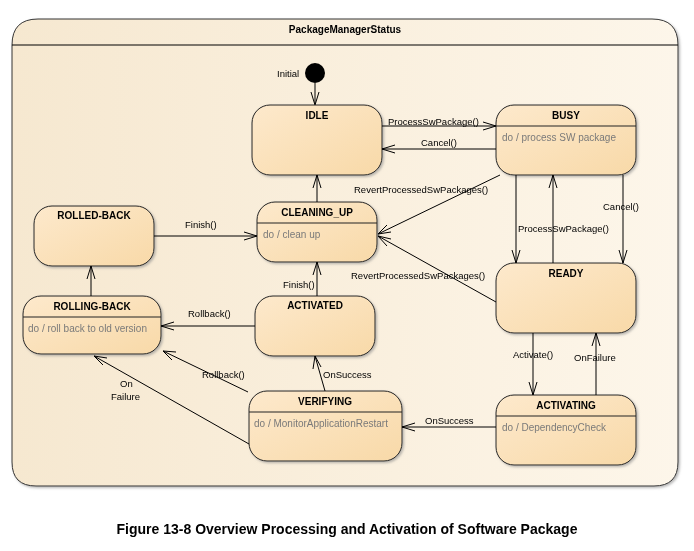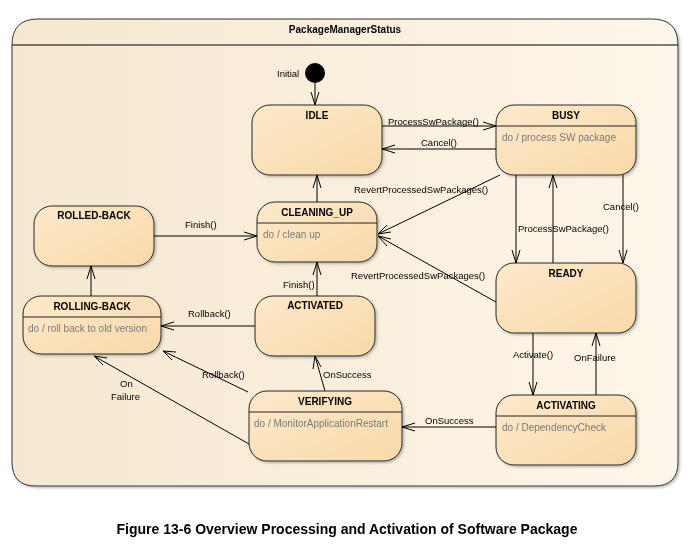--- a/index.html
+++ b/index.html
@@ -202,13 +202,13 @@
     <text class="edge-label" x="574" y="361">OnFailure</text>
   </g>
 
   <g>
     <line class="edge" x1="496" y1="427" x2="402" y2="427"></line>
     <polyline class="edge" points="415,423 402,427 415,431"></polyline>
     <text class="edge-label" x="425" y="424">OnSuccess</text>
   </g>
 </svg>
 
-<div class="caption">Figure 13-6 Overview Processing and Activation of Software Package</div>
+<div class="caption">Figure 13-8 Overview Processing and Activation of Software Package</div>
 
 </body></html>

